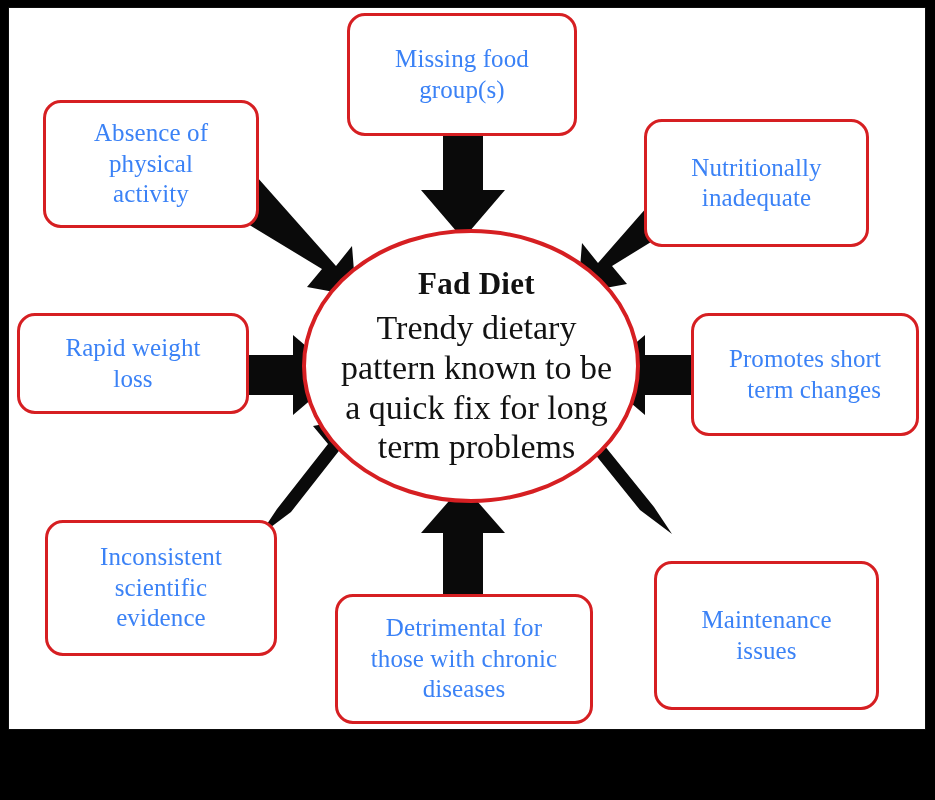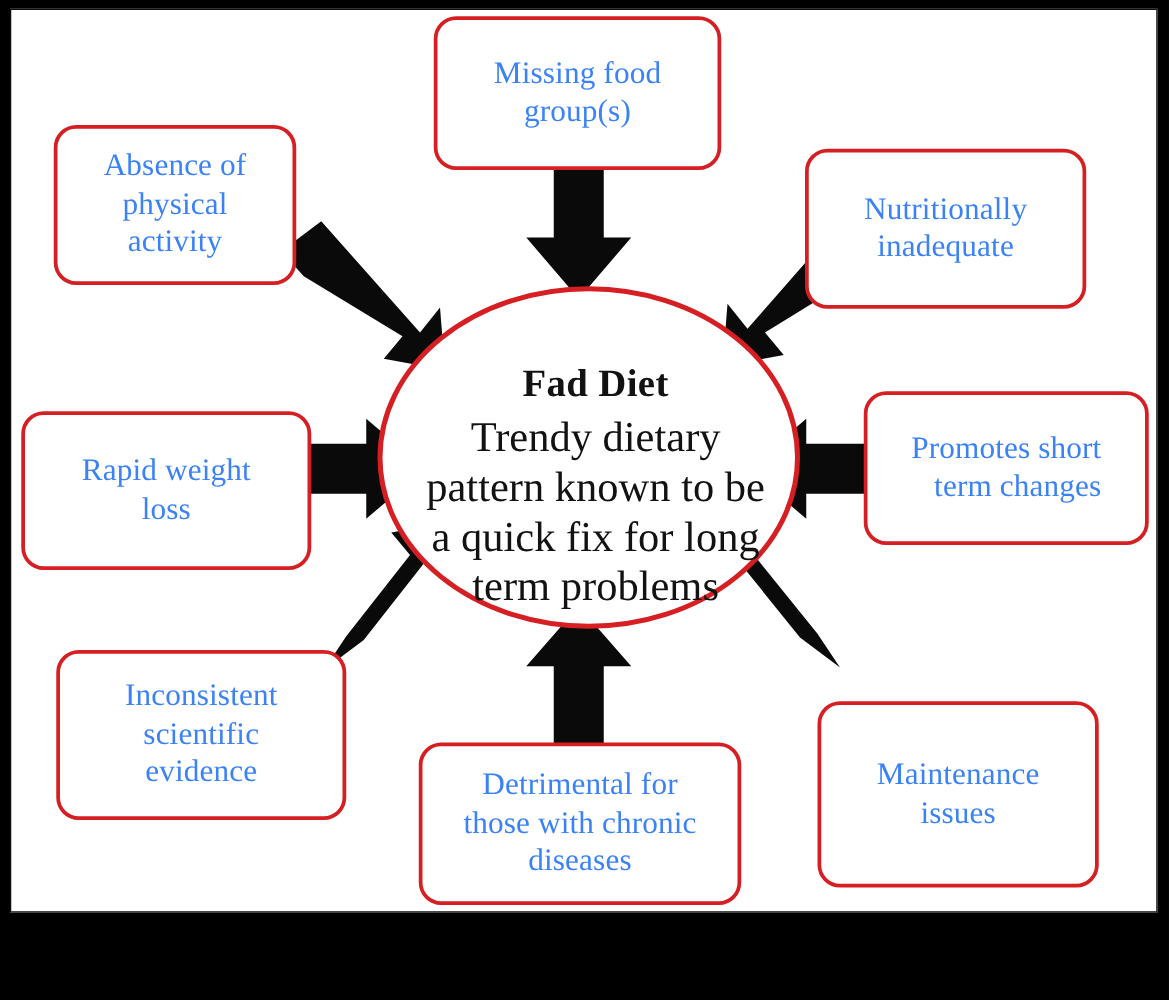--- a/index.html
+++ b/index.html
@@ -61,44 +61,43 @@
     line-height: 1.22;
     letter-spacing: .1px;
     padding: 4px 8px;
     z-index: 3;
   }
 
   .node-text { display: block; white-space: pre-line; }
 
   
   #node-missing-food-group  { left: 338px; top:  5px;  width: 230px; height: 123px; }
-  #node-absence-activity    { left:  34px; top:  92px; width: 194px; height: 128px; }
+  #node-absence-activity    { left:  34px; top:  92px; width: 216px; height: 128px; }
   #node-nutritionally-inad  { left: 635px; top:  87px; width: 225px; height: 128px; margin-top: 24px; }
-  #node-rapid-weight-loss   { left:   8px; top: 305px; width: 232px; height: 127px; margin-top: 16px; }
+  #node-rapid-weight-loss   { left:   8px; top: 305px; width: 232px; height: 101px; }
   #node-promotes-short-term { left: 682px; top: 305px; width: 228px; height: 123px; text-align: right; }
   #node-inconsistent-evid   { left:  36px; top: 512px; width: 232px; height: 136px; }
   #node-detrimental-chronic { left: 326px; top: 586px; width: 258px; height: 130px; }
   #node-maintenance-issues  { left: 645px; top: 509px; width: 225px; height: 149px; margin-top: 44px; }
 
   
   #center-text {
     position: absolute;
     left: 295px;
     top: 258px;
     width: 345px;
     text-align: center;
     z-index: 4;
     color: #121212;
   }
   #center-title {
     font-size: 31px;
     font-weight: bold;
     letter-spacing: .3px;
     margin-bottom: 6px;
-    margin-top: 23px;
   }
   #center-desc {
     font-size: 34px;
     line-height: 1.17;
     white-space: pre-line;
   }
 </style>
 </head>
 <body>
 

